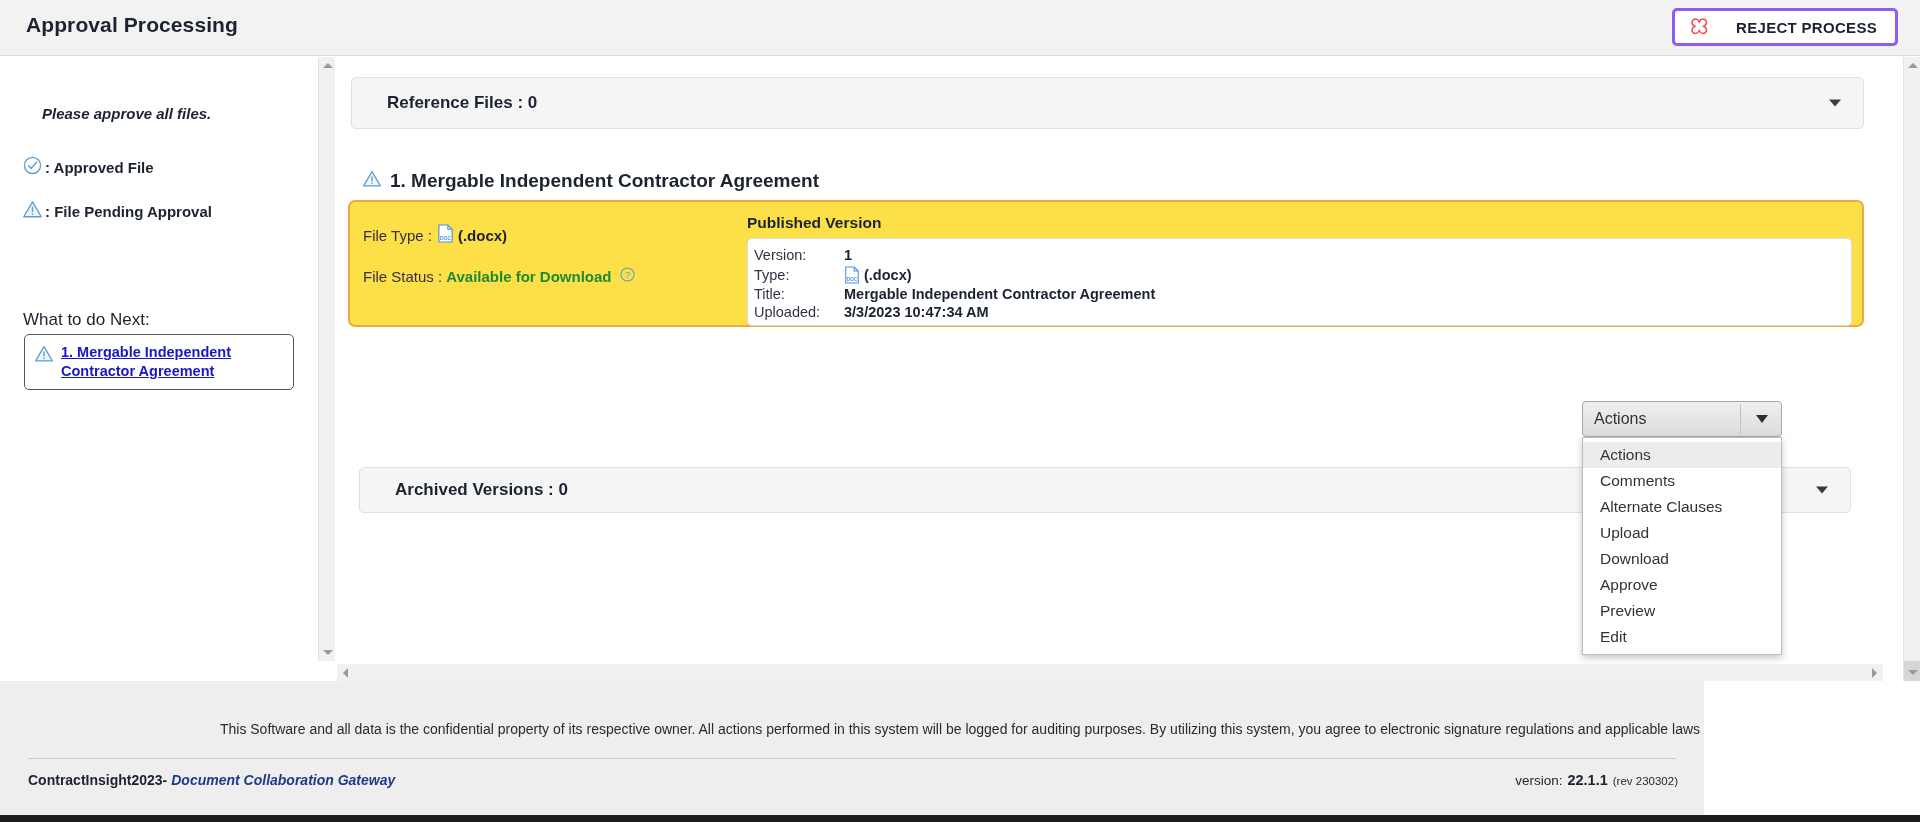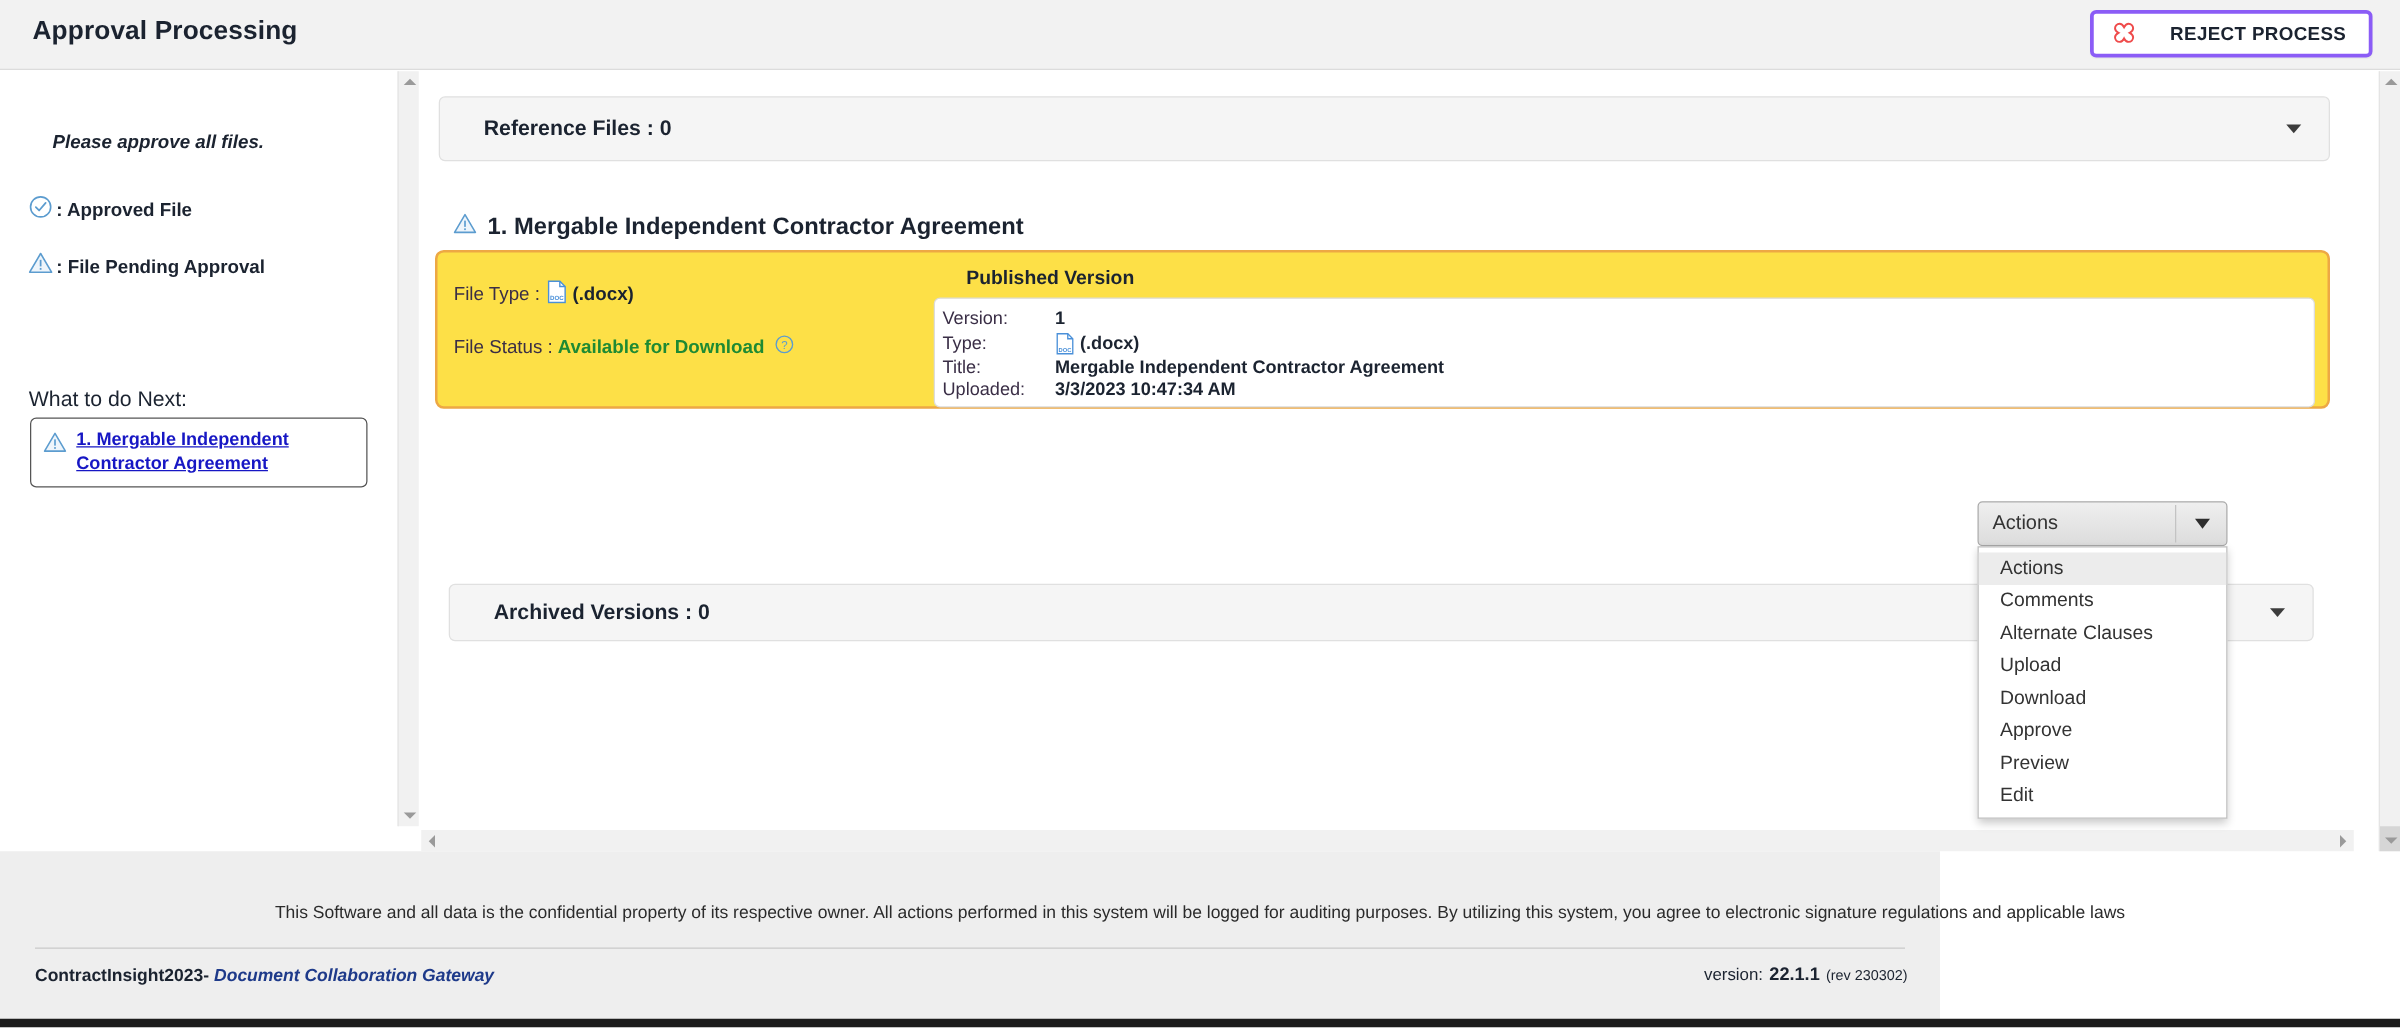--- a/index.html
+++ b/index.html
@@ -221,21 +221,20 @@
   .pub-wrap {
     position: absolute;
     left: 397px; top: 12px;
     width: 1105px;
   }
   .pub-title {
     font-size: 15.5px;
     font-weight: bold;
     color: #1b2330;
     margin-bottom: 6px;
-    margin-left: 26px;
   }
   .pub-box {
     border: 1px solid #dcdcdc;
     border-radius: 5px;
     background: #fff;
     height: 88px;
     position: relative;
     padding: 7px 0 0 6px;
   }
   .pb-line {
@@ -344,21 +343,21 @@
     position: absolute;
     left: 0; bottom: 0;
     width: 17px; height: 20px;
     background: #d6d6d6;
   }
 
   
   .footer {
     position: absolute;
     left: 0; top: 681px;
-    width: 1552px; height: 141px;
+    width: 1704px; height: 141px;
     background: #eeeeee;
   }
   .footer-note {
     position: absolute;
     left: 0; top: 40px;
     width: 1920px;
     text-align: center;
     font-size: 14px;
     color: #2b2b2b;
   }

